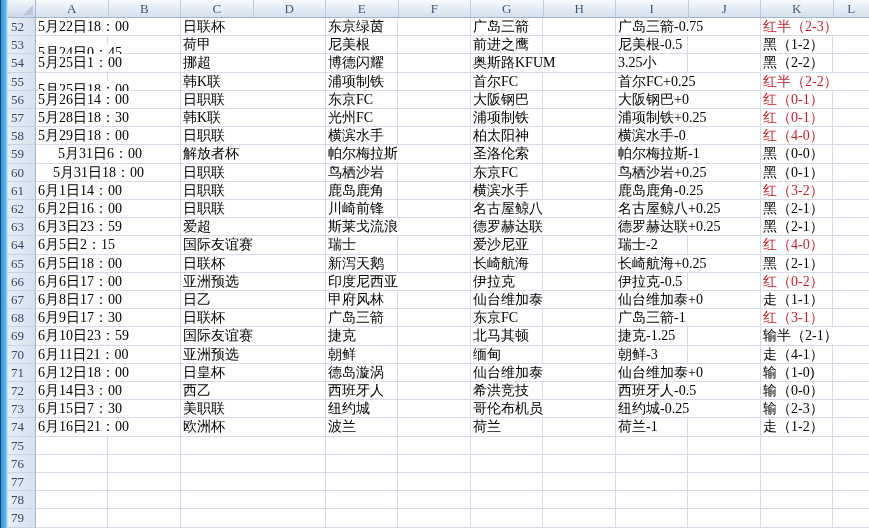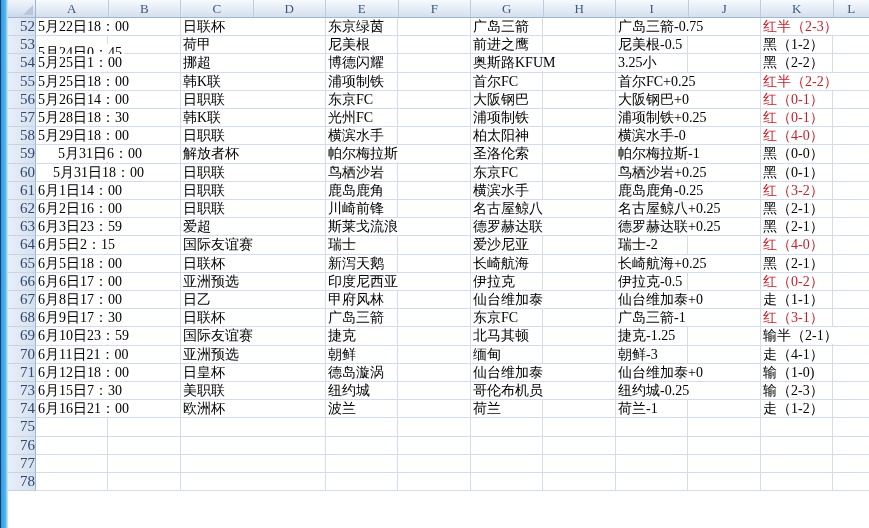--- a/index.html
+++ b/index.html
@@ -13,22 +13,22 @@
     background:linear-gradient(#F2F6FB,#DCE5F2 60%,#CBD8EA);border-right:1px solid #9EB6CE;}
   .tri{position:absolute;right:2px;bottom:2px;width:0;height:0;
     border-left:10px solid transparent;border-bottom:10px solid #B9C7DB;}
   .ch{flex:0 0 72.5px;width:72.5px;box-sizing:border-box;text-align:center;
     font-size:13px;line-height:17px;color:#3F5878;
     background:linear-gradient(#F7FAFD,#E3EBF5 55%,#D5E0EE);
     border-right:1px solid #BECCDE;overflow:hidden;}
   .ch:last-child{flex:1 1 auto;border-right:none;}
   .rows{position:absolute;left:0;top:18px;width:869px;}
   .row{display:flex;height:18.214px;box-sizing:border-box;}
-  .rh{flex:0 0 36px;width:36px;box-sizing:border-box;text-align:right;
-    font-size:15px;line-height:17px;color:#30486B;
+  .rh{flex:0 0 36px;width:36px;box-sizing:border-box;text-align:center;
+    font-size:13px;line-height:17px;color:#30486B;
     background:linear-gradient(to right,#EDF2F9,#D6E1F0);
     border-right:1px solid #9EB6CE;border-bottom:1px solid #C8D3E3;}
   .rb{flex:1 1 auto;position:relative;box-sizing:border-box;border-bottom:1px solid #D4DCE9;
     background:repeating-linear-gradient(to right,transparent 0px,transparent 71.5px,#D4DCE9 71.5px,#D4DCE9 72.5px);}
   .ct{position:absolute;top:0;height:17px;line-height:17.5px;font-size:14px;color:#000000;
     white-space:nowrap;background:#FFFFFF;padding-right:2px;}
   .ct.red{color:#C81E28;}
 </style>
 </head>
 <body>
@@ -83,21 +83,21 @@
           <span class="ct" style="left: 147px;">挪超</span>
           <span class="ct" style="left: 292px;">博德闪耀</span>
           <span class="ct" style="left: 437px;">奥斯路KFUM</span>
           <span class="ct" style="left: 582px;">3.25小</span>
           <span class="ct" style="left: 727px;">黑（2-2）</span>
         </div>
       </div>
       <div class="row">
         <div class="rh">55</div>
         <div class="rb">
-          <span class="ct" style="left: 2px;">5月25日18：00</span>
+          <span class="ct" style="left: 2px; margin-top: 8px;">5月25日18：00</span>
           <span class="ct" style="left: 147px;">韩K联</span>
           <span class="ct" style="left: 292px;">浦项制铁</span>
           <span class="ct" style="left: 437px;">首尔FC</span>
           <span class="ct" style="left: 582px;">首尔FC+0.25</span>
           <span class="ct red" style="left: 727px;">红半（2-2）</span>
         </div>
       </div>
       <div class="row">
         <div class="rh">56</div>
         <div class="rb">
@@ -268,20 +268,31 @@
         <div class="rb">
           <span class="ct" style="left: 2px;">6月12日18：00</span>
           <span class="ct" style="left: 147px;">日皇杯</span>
           <span class="ct" style="left: 292px;">德岛漩涡</span>
           <span class="ct" style="left: 437px;">仙台维加泰</span>
           <span class="ct" style="left: 582px;">仙台维加泰+0</span>
           <span class="ct" style="left: 727px;">输（1-0)</span>
         </div>
       </div>
       <div class="row">
+        <div class="rh">72</div>
+        <div class="rb">
+          <span class="ct" style="left: 2px;">6月14日3：00</span>
+          <span class="ct" style="left: 147px;">西乙</span>
+          <span class="ct" style="left: 292px;">西班牙人</span>
+          <span class="ct" style="left: 437px;">希洪竞技</span>
+          <span class="ct" style="left: 582px;">西班牙人-0.5</span>
+          <span class="ct" style="left: 727px;">输（0-0）</span>
+        </div>
+      </div>
+      <div class="row">
         <div class="rh">73</div>
         <div class="rb">
           <span class="ct" style="left: 2px;">6月15日7：30</span>
           <span class="ct" style="left: 147px;">美职联</span>
           <span class="ct" style="left: 292px;">纽约城</span>
           <span class="ct" style="left: 437px;">哥伦布机员</span>
           <span class="ct" style="left: 582px;">纽约城-0.25</span>
           <span class="ct" style="left: 727px;">输（2-3）</span>
         </div>
       </div>
@@ -305,14 +316,18 @@
         <div class="rb"></div>
       </div>
       <div class="row">
         <div class="rh">77</div>
         <div class="rb"></div>
       </div>
       <div class="row">
         <div class="rh">78</div>
         <div class="rb"></div>
       </div>
+      <div class="row">
+        <div class="rh">79</div>
+        <div class="rb"></div>
+      </div>
     </div>
 </div>
 
 </body></html>

